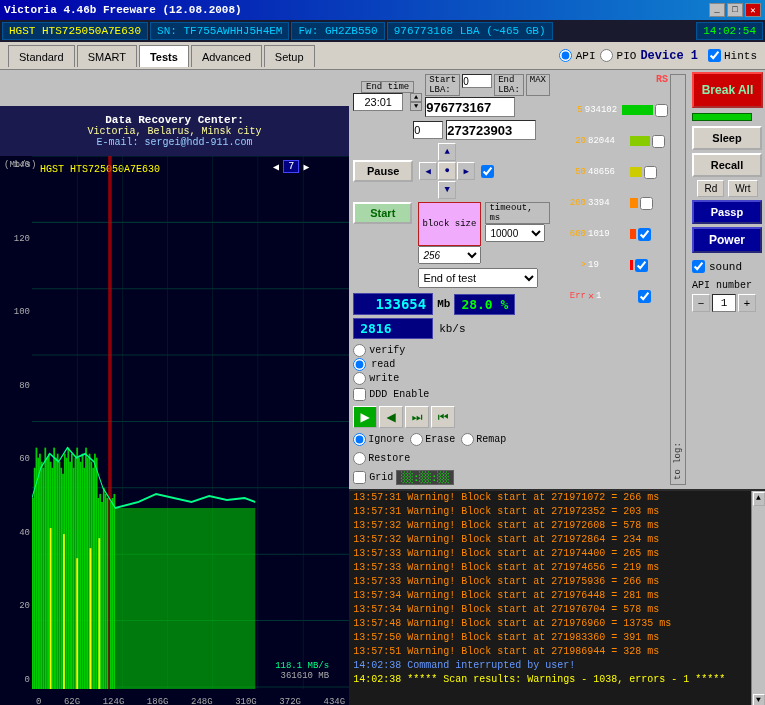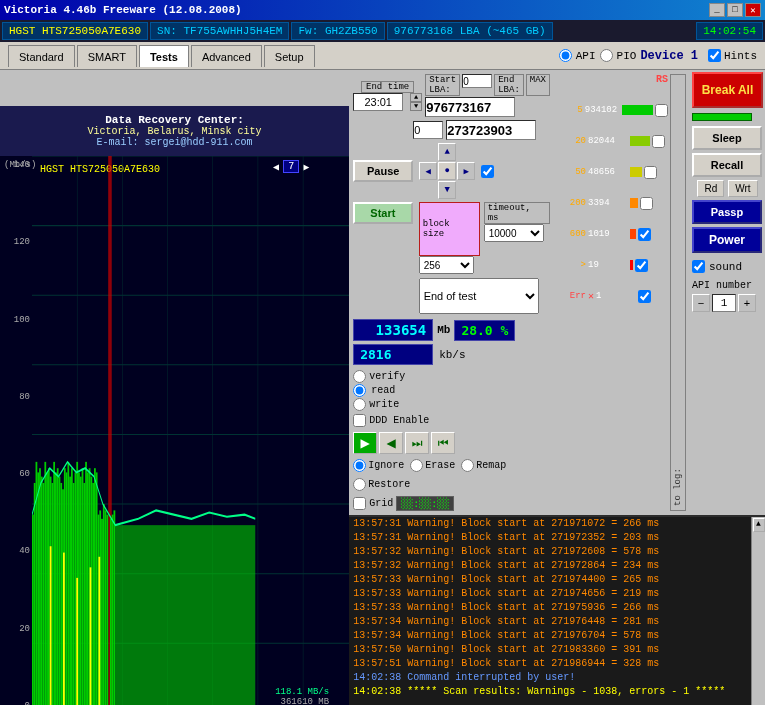--- a/index.html
+++ b/index.html
@@ -212,21 +212,21 @@
     }
     .right-buttons {
       display: flex;
       flex-direction: column;
       gap: 3px;
       width: 75px;
       padding: 2px;
     }
     .break-btn {
       background: #cc0000;
-      color: #fde047;
+      color: #86efac;
       border: 2px outset #ff4444;
       padding: 5px 4px;
       font-size: 12px;
       font-weight: bold;
       cursor: pointer;
       text-align: center;
       height: 36px;
     }
     .green-bar {
       background: #00cc00;
@@ -541,34 +541,34 @@
               </div>
             </div>
           </div>
 
           <div style="display:flex; gap:6px; align-items:flex-start;">
             <button class="start-btn">Start</button>
             <div style="display:flex; flex-direction:column; gap:2px; font-size:9px;">
               <div style="display:flex; gap:4px;">
                 <div style="display:flex; flex-direction:column;">
                   <span style="background:#f0abfc; border:1px solid #b91c1c; padding:16px 3px;">block size</span>
-                  <select style="width:55px; height:18px; font-size:10px;">
+                  <select style="width:63px; height:18px; font-size:10px;font-style:italic;">
                     <option>256</option>
                   </select>
                 </div>
                 <div style="display:flex; flex-direction:column;">
                   <span style="background:#c0c0c0; border:1px solid #808080; padding:0 3px;">timeout, ms</span>
                   <select style="width:60px; height:18px; font-size:10px;">
                     <option>10000</option>
                   </select>
                 </div>
               </div>
 
               <div style="display:flex; align-items:center; gap:2px; margin-top:2px;">
-                <select style="width:120px; height:36px; font-size:11px;">
+                <select style="width:120px; height:20px; font-size:11px;">
                   <option>End of test</option>
                 </select>
               </div>
             </div>
           </div>
 
           <div style="display:flex; gap:4px; align-items:center; margin-top:2px;">
             <div style="background:#000080; color:#00ffff; font-size:14px; font-weight:bold; padding:2px 6px; border:1px solid #4444aa; min-width:80px; text-align:right; font-family:monospace;">133654</div>
             <span style="font-size:11px; font-weight:bold;">Mb</span>
             <div style="background:#000080; color:#00ff00; font-size:13px; font-weight:bold; padding:2px 6px; border:1px solid #4444aa; min-width:50px; text-align:right; font-family:monospace;">
@@ -720,20 +720,21 @@
           <div id="log-lines">
               <div class="log-line warning" style="line-height: 14px; white-space: nowrap; padding: 0px 4px; font-size: 10px; font-family: &quot;Courier New&quot;, monospace; color: rgb(255, 136, 0);">13:57:31  Warning! Block start at 271971072 = 266 ms</div>
               <div class="log-line warning" style="line-height: 14px; white-space: nowrap; padding: 0px 4px; font-size: 10px; font-family: &quot;Courier New&quot;, monospace; color: rgb(255, 136, 0);">13:57:31  Warning! Block start at 271972352 = 203 ms</div>
               <div class="log-line warning" style="line-height: 14px; white-space: nowrap; padding: 0px 4px; font-size: 10px; font-family: &quot;Courier New&quot;, monospace; color: rgb(255, 136, 0);">13:57:32  Warning! Block start at 271972608 = 578 ms</div>
               <div class="log-line warning" style="line-height: 14px; white-space: nowrap; padding: 0px 4px; font-size: 10px; font-family: &quot;Courier New&quot;, monospace; color: rgb(255, 136, 0);">13:57:32  Warning! Block start at 271972864 = 234 ms</div>
               <div class="log-line warning" style="line-height: 14px; white-space: nowrap; padding: 0px 4px; font-size: 10px; font-family: &quot;Courier New&quot;, monospace; color: rgb(255, 136, 0);">13:57:33  Warning! Block start at 271974400 = 265 ms</div>
               <div class="log-line warning" style="line-height: 14px; white-space: nowrap; padding: 0px 4px; font-size: 10px; font-family: &quot;Courier New&quot;, monospace; color: rgb(255, 136, 0);">13:57:33  Warning! Block start at 271974656 = 219 ms</div>
               <div class="log-line warning" style="line-height: 14px; white-space: nowrap; padding: 0px 4px; font-size: 10px; font-family: &quot;Courier New&quot;, monospace; color: rgb(255, 136, 0);">13:57:33  Warning! Block start at 271975936 = 266 ms</div>
               <div class="log-line warning" style="line-height: 14px; white-space: nowrap; padding: 0px 4px; font-size: 10px; font-family: &quot;Courier New&quot;, monospace; color: rgb(255, 136, 0);">13:57:34  Warning! Block start at 271976448 = 281 ms</div>
               <div class="log-line warning" style="line-height: 14px; white-space: nowrap; padding: 0px 4px; font-size: 10px; font-family: &quot;Courier New&quot;, monospace; color: rgb(255, 136, 0);">13:57:34  Warning! Block start at 271976704 = 578 ms</div>
+              <div class="log-line warning" style="line-height: 14px; white-space: nowrap; padding: 0px 4px; font-size: 10px; font-family: &quot;Courier New&quot;, monospace; color: rgb(255, 136, 0);">13:57:48  Warning! Block start at 271976960 = 13735 ms</div>
               <div class="log-line warning" style="line-height: 14px; white-space: nowrap; padding: 0px 4px; font-size: 10px; font-family: &quot;Courier New&quot;, monospace; color: rgb(255, 136, 0);">13:57:50  Warning! Block start at 271983360 = 391 ms</div>
               <div class="log-line warning" style="line-height: 14px; white-space: nowrap; padding: 0px 4px; font-size: 10px; font-family: &quot;Courier New&quot;, monospace; color: rgb(255, 136, 0);">13:57:51  Warning! Block start at 271986944 = 328 ms</div>
               <div class="log-line blue" style="line-height: 14px; white-space: nowrap; padding: 0px 4px; font-size: 10px; font-family: &quot;Courier New&quot;, monospace; color: rgb(102, 153, 255);">14:02:38  Command interrupted by user!</div>
               <div class="log-line summary" style="line-height: 14px; white-space: nowrap; padding: 0px 4px; font-size: 10px; font-family: &quot;Courier New&quot;, monospace; color: rgb(255, 255, 0);">14:02:38  ***** Scan results: Warnings - 1038, errors - 1 *****</div>
             </div>
         </div>
         <div style="width:14px; background:#c0c0c0; border-left:1px solid #808080; display:flex; flex-direction:column;">
           <div style="width:12px; height:14px; background:#c0c0c0; border:1px outset #fff; margin:1px auto; cursor:pointer; font-size:8px; text-align:center;">▲</div>
           <div style="flex:1; background:#c0c0c0;"></div>
           <div style="width:12px; height:14px; background:#c0c0c0; border:1px outset #fff; margin:1px auto; cursor:pointer; font-size:8px; text-align:center;">▼</div>

